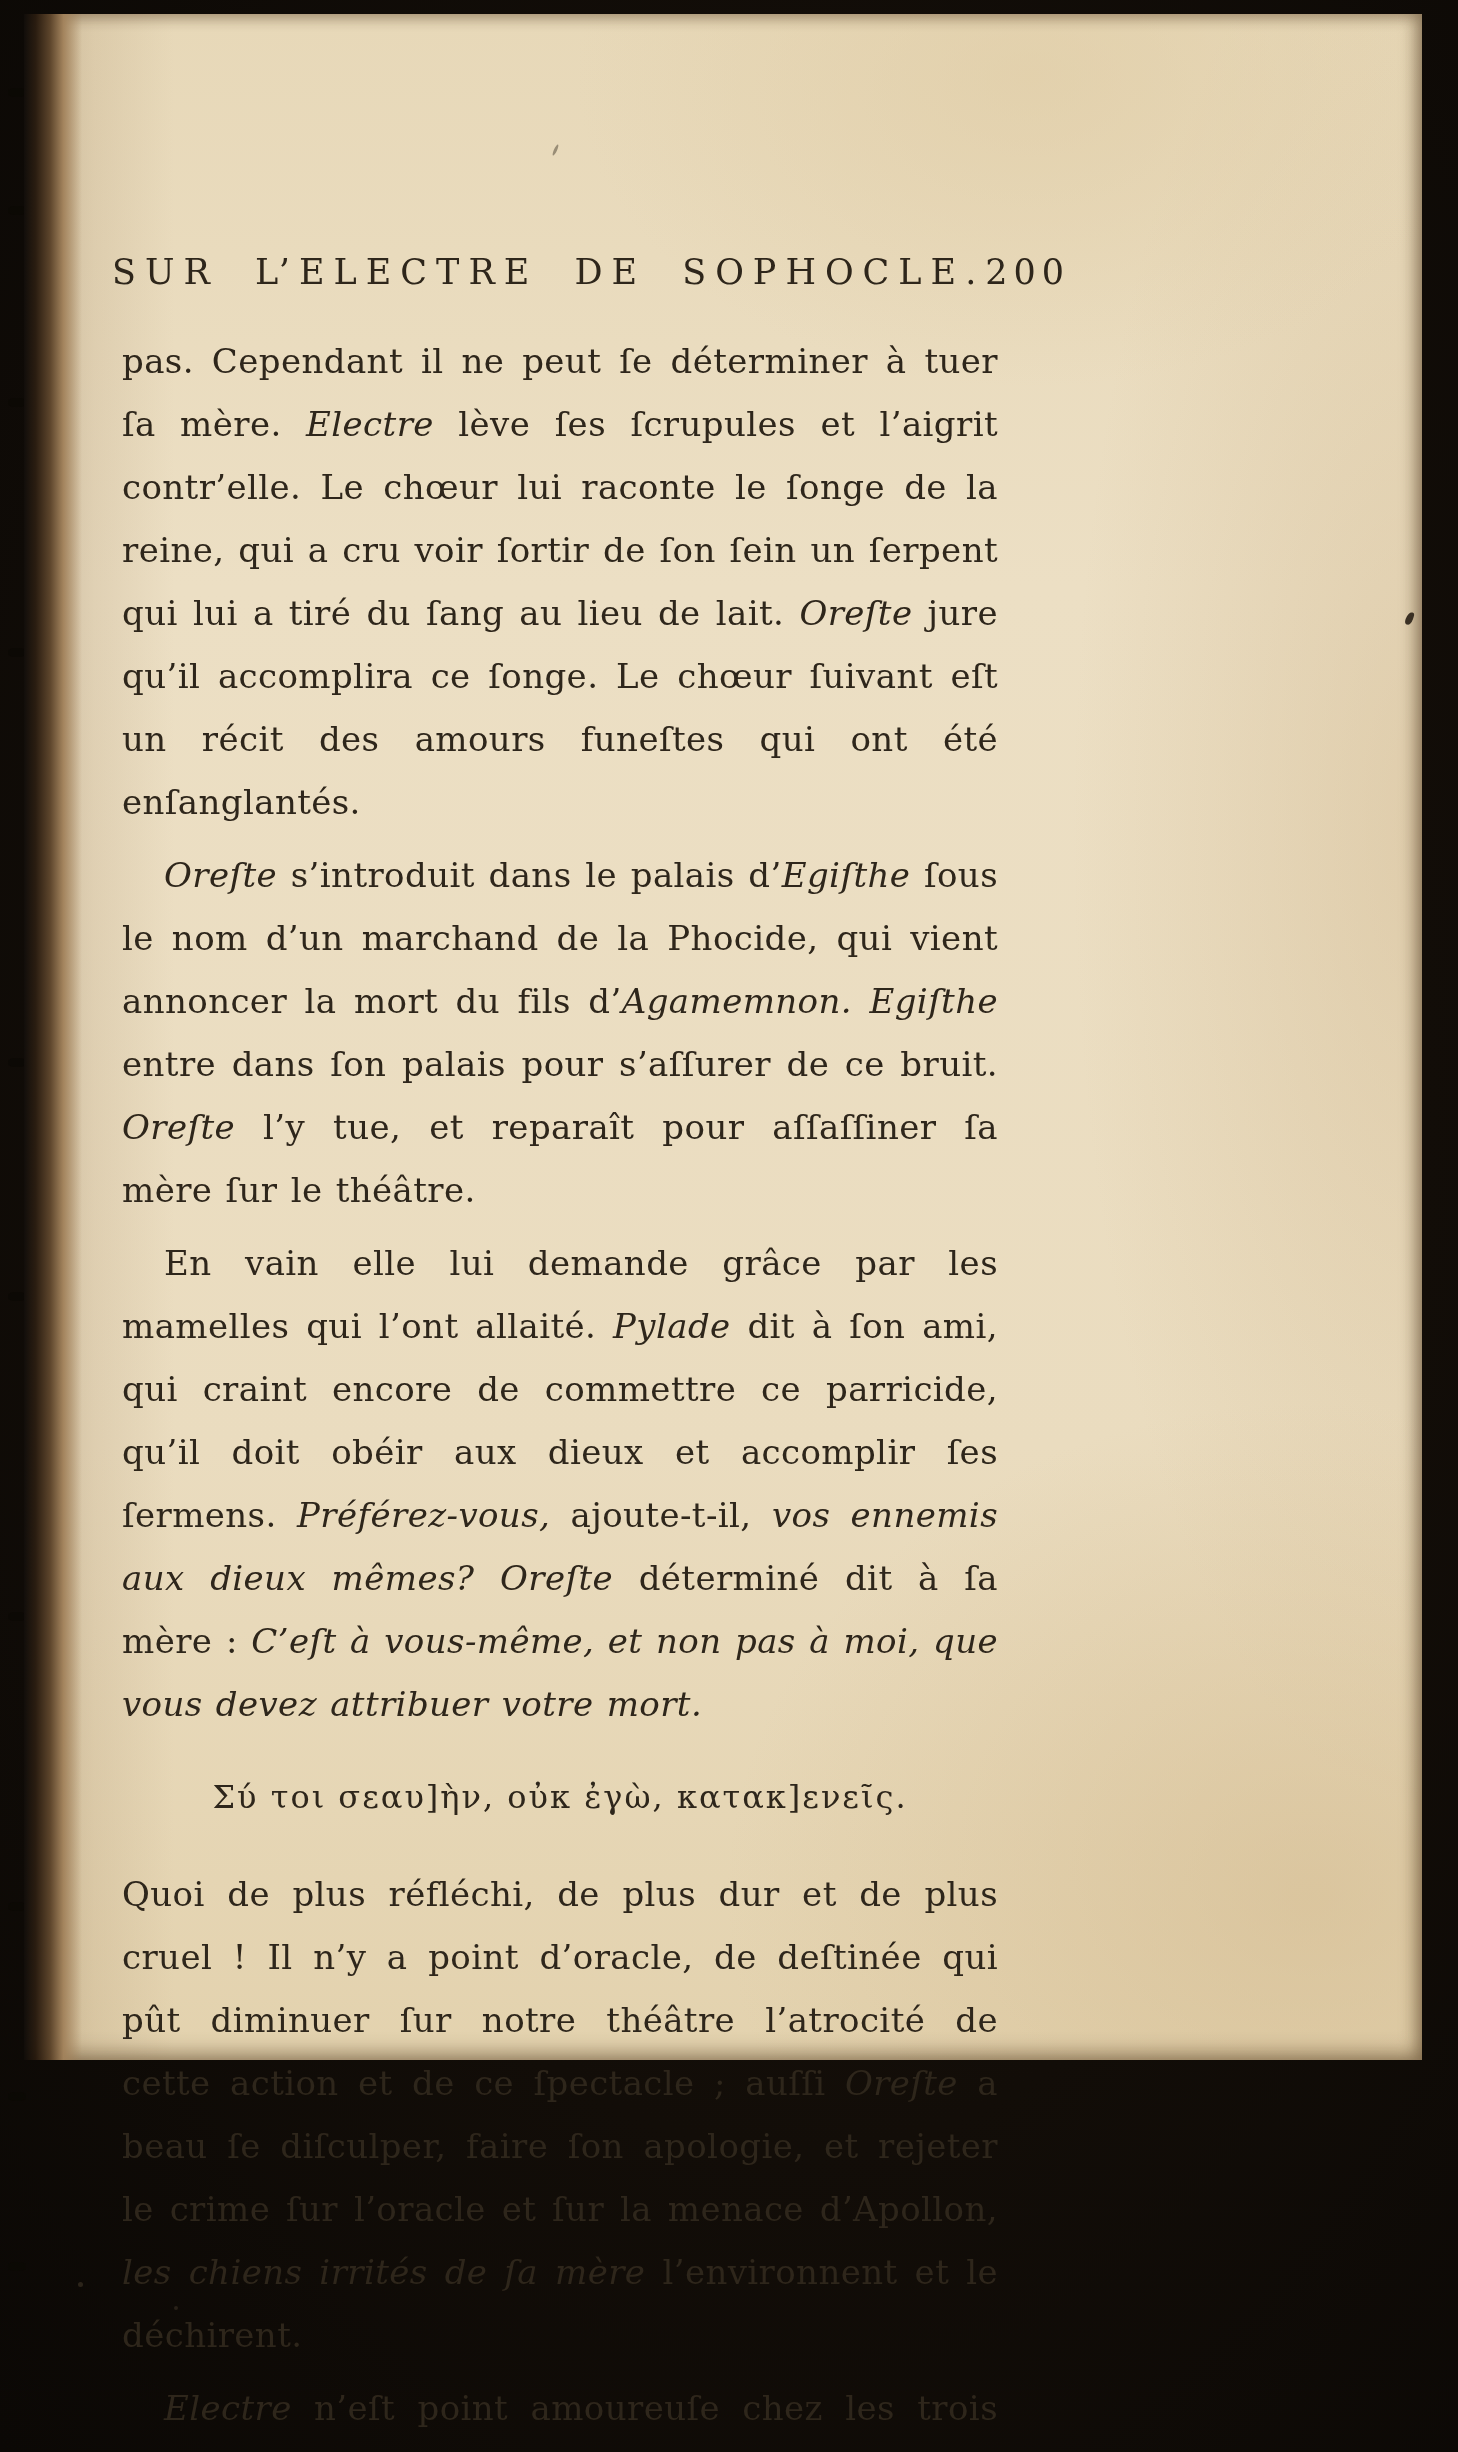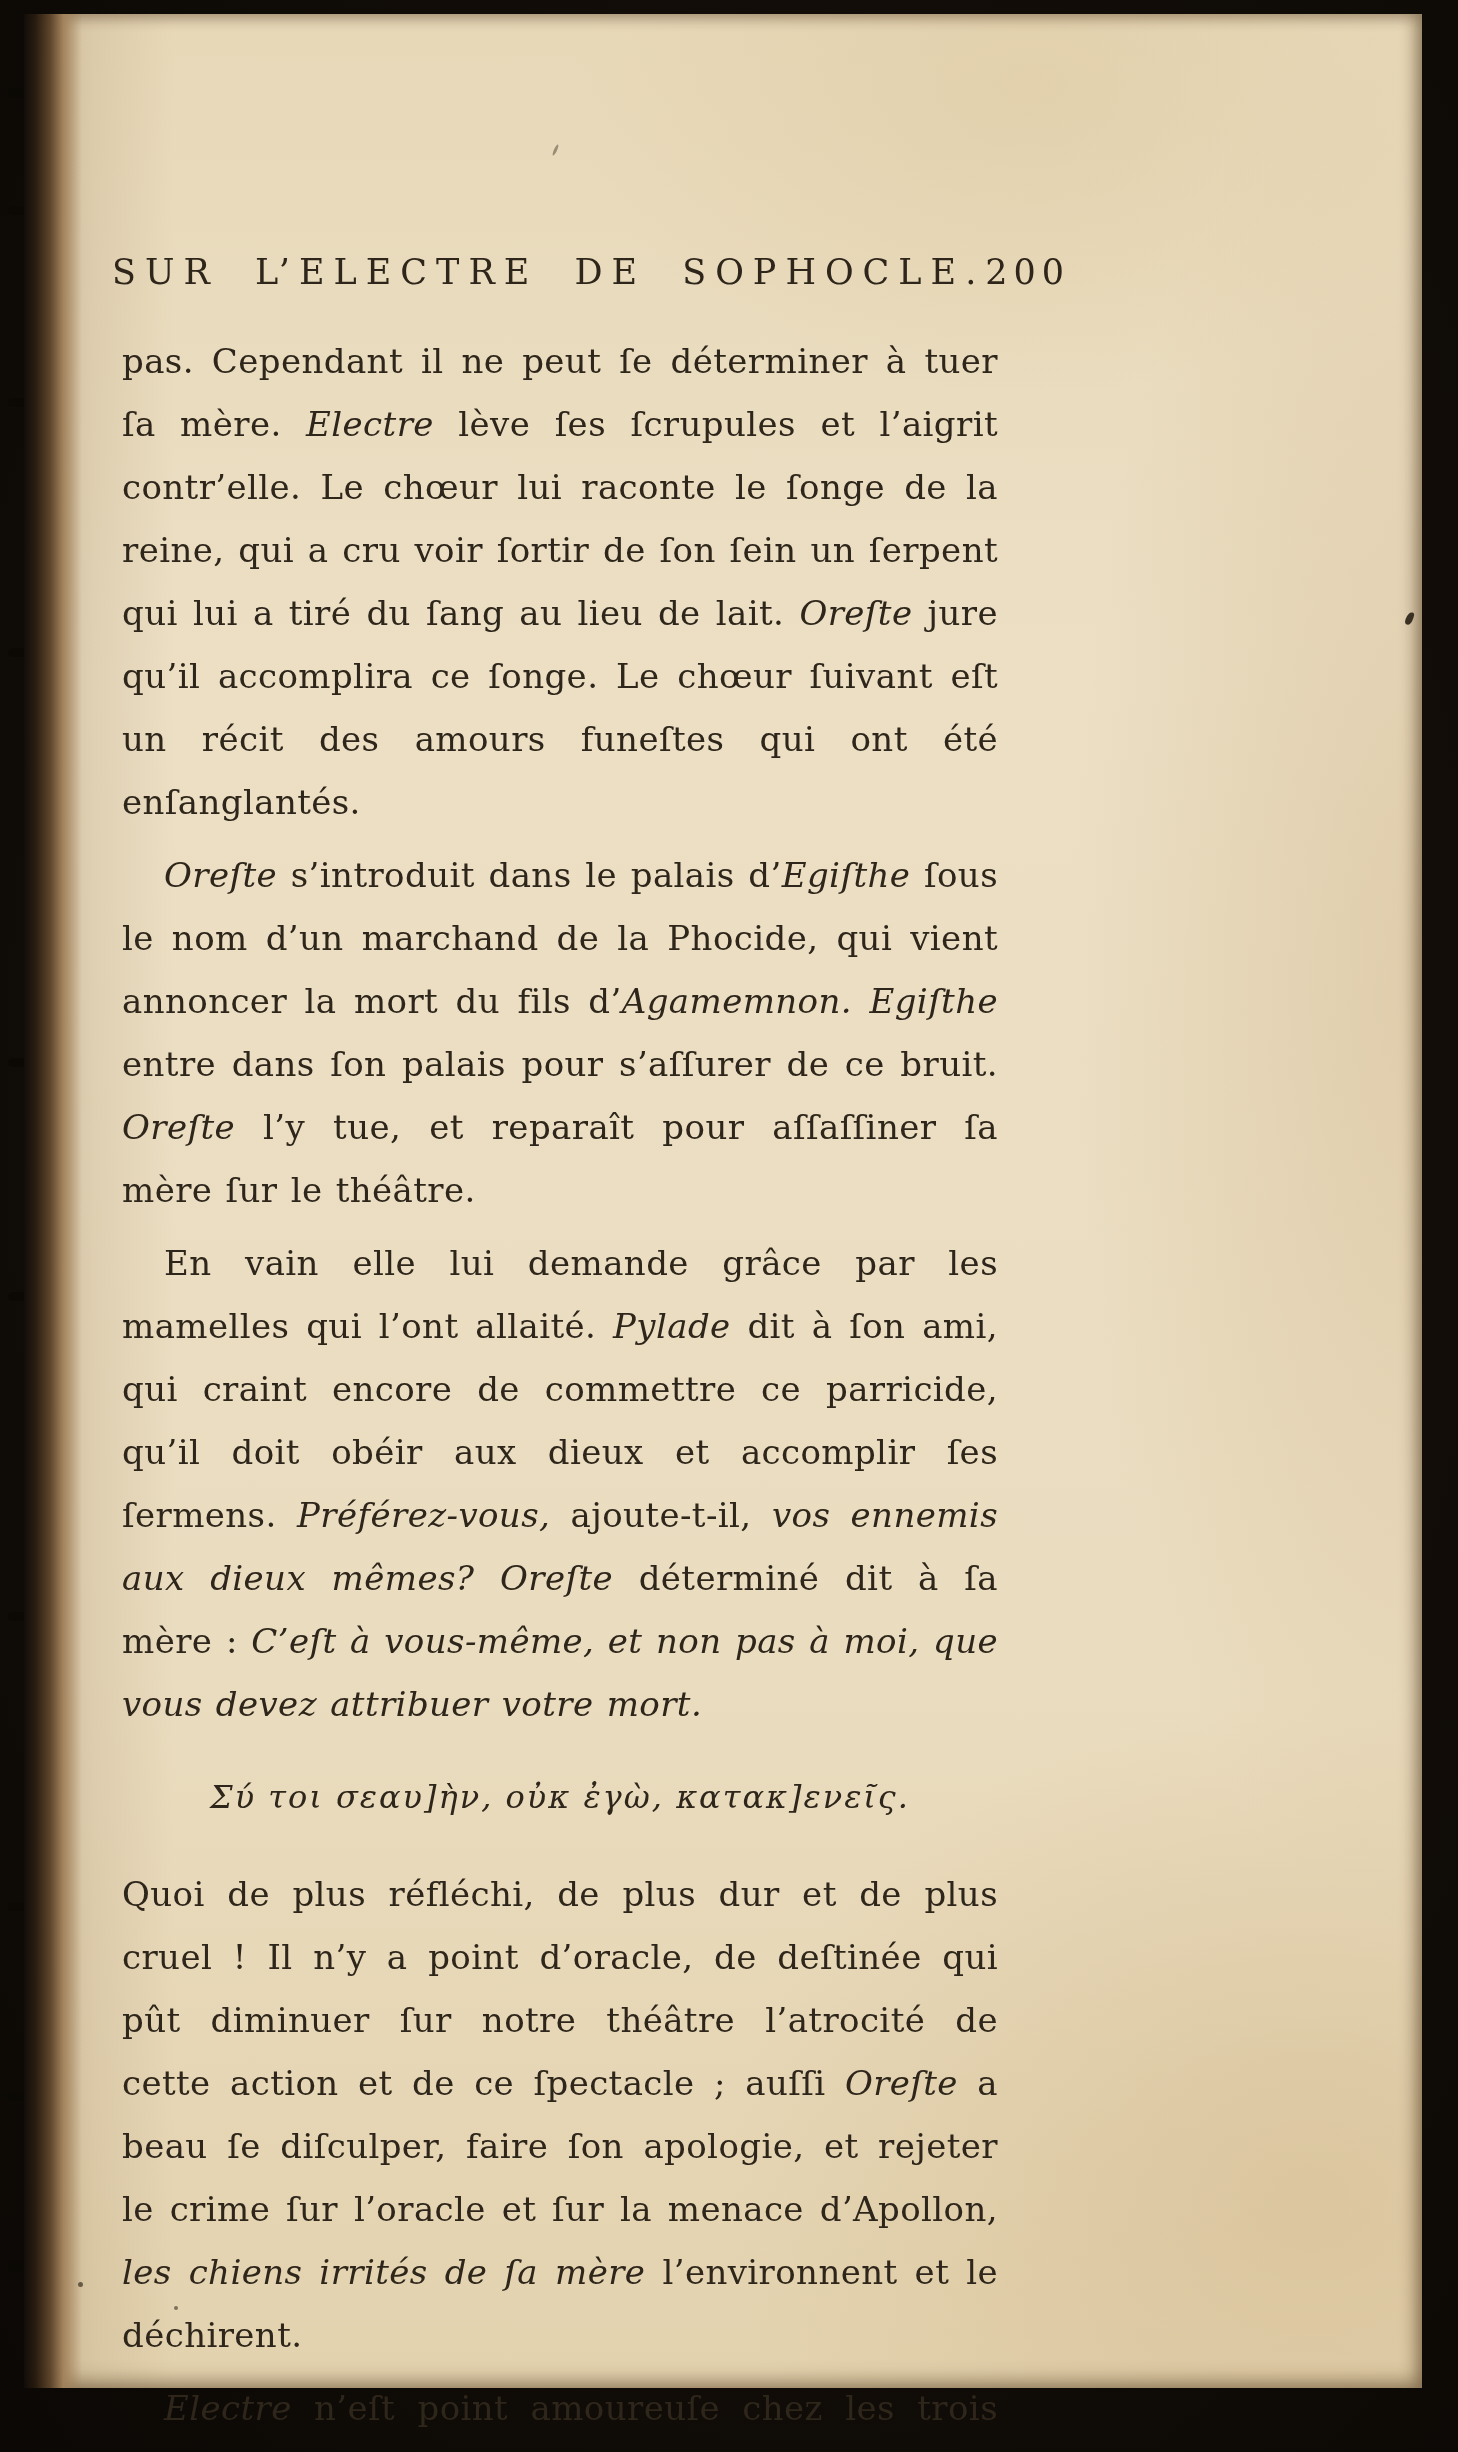--- a/index.html
+++ b/index.html
@@ -10,21 +10,21 @@
     overflow: hidden;
   }
   #stage { position: relative; width: 1458px; height: 2452px; }
 
   .photo {
     position: absolute; inset: 0;
     background: radial-gradient(ellipse at 55% 45%, #1c140c 0%, #120d08 55%, #0b0805 100%);
   }
 
   .paper {
-    position: absolute; left: 24px; top: 14px; width: 1398px; height: 2374px;
+    position: absolute; left: 24px; top: 14px; width: 1398px; height: 2046px;
     background:
       radial-gradient(ellipse 700px 480px at 72% 3%, rgba(222,202,162,.55), transparent 65%),
       radial-gradient(ellipse 900px 760px at 92% 92%, rgba(208,182,138,.5), transparent 65%),
       radial-gradient(ellipse 500px 1400px at 100% 40%, rgba(200,172,128,.35), transparent 70%),
       linear-gradient(90deg, rgba(110,82,50,.30) 0px, rgba(150,120,82,.14) 70px, rgba(0,0,0,0) 150px),
       linear-gradient(180deg, #e7d8b8 0%, #ecdfc4 28%, #eadcbf 70%, #e3d2ae 100%);
     box-shadow:
       inset -7px 0 16px rgba(70,45,20,.35),
       inset 0 -9px 18px rgba(70,45,20,.30),
       inset 0 6px 12px rgba(70,45,20,.18);
@@ -61,21 +61,20 @@
     text-align: justify;
     letter-spacing: 0.4px;
     word-spacing: 2px;
     hyphens: none;
   }
   .para.indent { text-indent: 42px; }
   .it { font-style: italic; }
 
   .greek {
     text-align: center;
-    font-style: italic;
     font-size: 32px; line-height: 63px;
     letter-spacing: 2px;
     margin: 30px 0 34px 0;
   }
 
   .speck { position: absolute; background: #3a3024; }
   .speck.s1 { left: 1382px; top: 598px; width: 7px; height: 13px; border-radius: 70% 30% 60% 40%; transform: rotate(18deg); }
   .speck.s2 { left: 54px; top: 2268px; width: 5px; height: 5px; border-radius: 50%; opacity: .7; }
   .speck.s3 { left: 150px; top: 2292px; width: 4px; height: 4px; border-radius: 50%; opacity: .6; }
   .speck.s4 { left: 530px; top: 130px; width: 3px; height: 12px; border-radius: 50%; transform: rotate(25deg); opacity: .45; }

